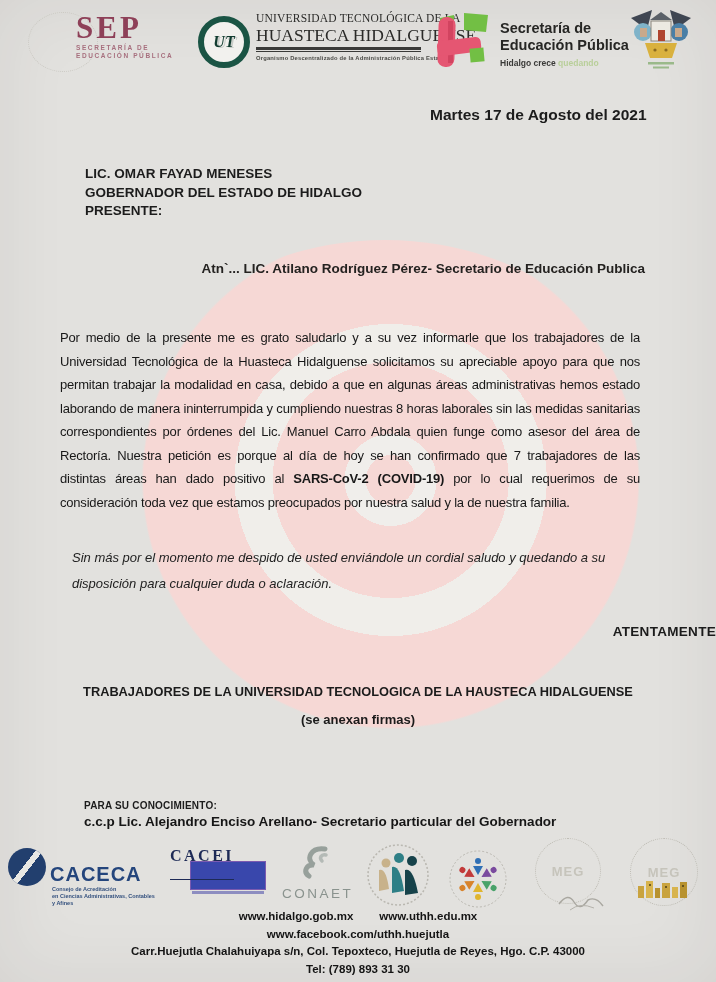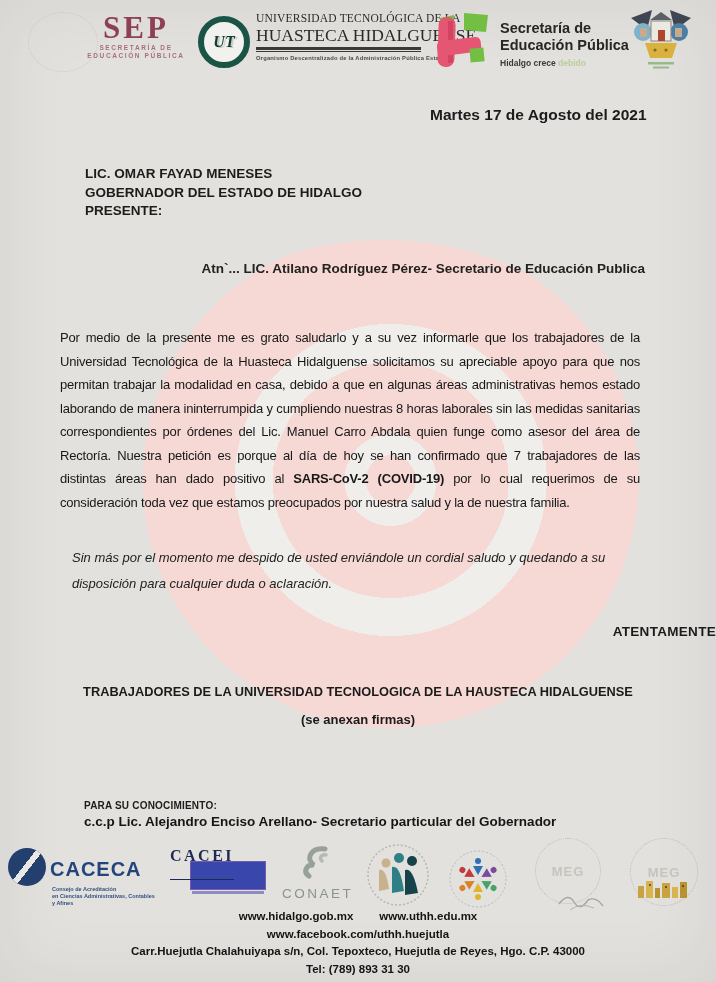--- a/index.html
+++ b/index.html
@@ -21,21 +21,21 @@
       #f6d8d5 0 25px,
       #f0eeeb 25px 46px,
       #f6d8d5 46px 118px,
       #f0eeea 118px 156px,
       #f6d8d5 156px 247px,
       rgba(246,216,213,0) 249px);
   }
 
   
   .faint-seal-tl{left:28px;top:12px;width:68px;height:58px;border:1px dotted #c6c4bd;border-radius:50%;opacity:.8;}
-  .sep-logo{left:76px;top:12px;width:120px;text-align:center;}
+  .sep-logo{left:76px;top:12px;width:120px;text-align:left;}
   .sep-logo .t{font-family:"Liberation Serif",serif;font-weight:bold;font-size:31px;letter-spacing:3px;color:#8e4058;line-height:32px;}
   .sep-logo .s{font-size:6.5px;letter-spacing:1.6px;color:#a76f7e;font-weight:bold;line-height:8px;}
 
   .ut-circle{left:198px;top:16px;width:40px;height:40px;border:6px solid #1a5444;border-radius:50%;
     background:#f2f1ee;display:flex;align-items:center;justify-content:center;}
   .ut-circle span{font-family:"Liberation Serif",serif;font-style:italic;font-weight:bold;font-size:16px;color:#123c30;text-shadow:2px 1px 0 #c9cdc9;}
   .ut-text{left:256px;top:12px;width:165px;font-family:"Liberation Serif",serif;color:#2a2a28;}
   .ut-text .l1{font-size:11.5px;letter-spacing:.2px;line-height:13px;white-space:nowrap;}
   .ut-text .l2{font-size:17.5px;line-height:20px;white-space:nowrap;}
   .ut-rule{height:2.5px;background:#3a3a38;margin-top:2px;}
@@ -60,21 +60,21 @@
   .atent{top:624px;font-size:13.5px;letter-spacing:.3px;text-align:right;}
   .workers{top:684px;font-size:12.8px;}
   .firmas{top:712px;font-size:13px;}
 
   .cc{left:84px;top:800px;}
   .cc .h{font-size:10px;font-weight:bold;letter-spacing:.2px;color:#1c1c1c;}
   .cc .l{font-size:13.5px;font-weight:bold;margin-top:3px;color:#161616;}
 
   
   .caceca{left:8px;top:848px;width:150px;}
-  .caceca .row{display:flex;align-items:center;}
+  .caceca .row{display:flex;align-items:flex-end;}
   .caceca .disc{width:38px;height:38px;border-radius:50%;background:#223f6e;position:relative;flex:0 0 auto;}
   .caceca .disc::after{content:"";position:absolute;inset:0;border-radius:50%;
     background:linear-gradient(128deg,transparent 44%,#e9e8e4 44%,#e9e8e4 55%,transparent 55%);}
   .caceca .word{font-size:20px;color:#24457c;letter-spacing:1px;margin:4px 0 0 4px;font-weight:bold;}
   .caceca .cap{font-size:5.5px;color:#33507e;font-weight:bold;margin-left:44px;line-height:7px;}
 
   .cacei{left:170px;top:847px;width:95px;}
   .cacei .word{position:relative;z-index:2;font-family:"Liberation Serif",serif;font-size:16px;font-weight:bold;letter-spacing:2.5px;color:#1d2a56;border-bottom:1.5px solid #1d2a56;display:inline-block;padding-bottom:14px;}
   .cacei .rect{position:absolute;left:20px;top:14px;width:74px;height:27px;background:#3947ac;border:1px solid #7a5ab0;z-index:1;}
   .cacei .cap{position:absolute;left:22px;top:44px;width:72px;height:3px;background:#6a6ab4;opacity:.7;}
@@ -120,21 +120,21 @@
     <polygon points="36,3 60,5 58,22 36,20" fill="#72bf44"></polygon>
     <rect x="10" y="7" width="17" height="50" rx="8" fill="#e55672" transform="rotate(2 18 32)"></rect>
     <rect x="20" y="11" width="5" height="42" fill="#c73a56" opacity="0.65"></rect>
     <rect x="9" y="29" width="44" height="15" rx="5" fill="#e55672" transform="rotate(-7 31 36)"></rect>
     <rect x="42" y="38" width="14" height="14" fill="#72bf44" transform="rotate(-5 49 45)"></rect>
   </svg>
 
   <div class="abs hsep-text">
     <div class="l">Secretaría de</div>
     <div class="l">Educación Pública</div>
-    <div class="tag"><span>Hidalgo crece</span><span class="light"> debido</span></div>
+    <div class="tag"><span>Hidalgo crece</span><span class="light"> quedando</span></div>
   </div>
 
   <svg class="abs" style="left:628px;top:8px" width="66" height="64" viewBox="0 0 66 64">
     <polygon points="3,10 24,2 19,22" fill="#3f4652"></polygon>
     <polygon points="63,10 42,2 47,22" fill="#3f4652"></polygon>
     <circle cx="15" cy="24" r="9" fill="#7fb3c9"></circle>
     <circle cx="51" cy="24" r="9" fill="#4a7fa6"></circle>
     <rect x="12" y="20" width="7" height="9" fill="#c9a98c"></rect>
     <rect x="47" y="20" width="7" height="9" fill="#c9a98c"></rect>
     <polygon points="22,12 44,12 33,4" fill="#5a6068"></polygon>

